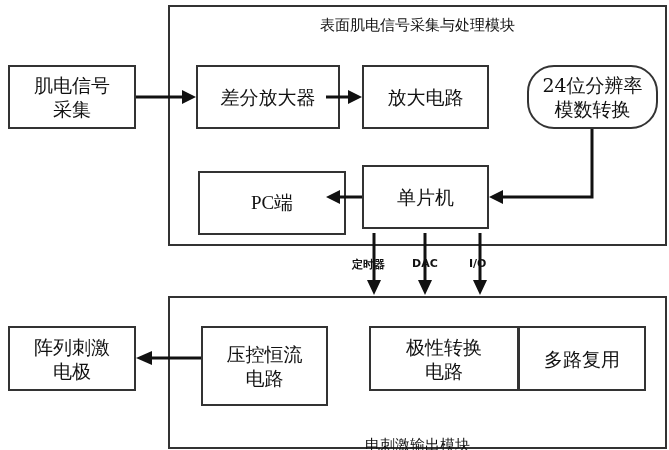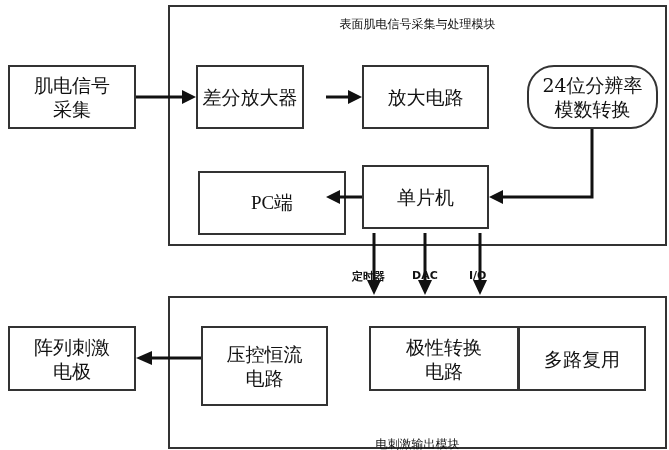--- a/index.html
+++ b/index.html
@@ -2,41 +2,41 @@
 <html><head>
 <meta charset="utf-8">
 <style>
   html, body { margin:0; padding:0; background:#fff; }
   body { width:669px; height:450px; position:relative; overflow:hidden;
          font-family:"DejaVu Serif", "Liberation Serif", serif; color:#111; }
   .box { position:absolute; border:2px solid #333; box-sizing:border-box; background:#fff;
          display:flex; align-items:center; justify-content:center; text-align:center;
          font-size:19px; line-height:24px; }
   .module { position:absolute; border:2px solid #333; box-sizing:border-box; }
-  .mtitle { position:absolute; font-size:12px; text-align:center; }
-  .sig { position:absolute; font-family:"DejaVu Sans", sans-serif; font-size:11px; font-weight:bold;margin-top:12px; }
+  .mtitle { position:absolute; font-size:15px; text-align:center; }
+  .sig { position:absolute; font-family:"DejaVu Sans", sans-serif; font-size:11px; font-weight:bold; }
   svg.wires { position:absolute; left:0; top:0; }
 </style>
 </head>
 <body>
 
 <div class="module" style="left:168px;top:5px;width:499px;height:241px;"></div>
 <div class="mtitle" style="left:168px;top:16px;width:499px;">表面肌电信号采集与处理模块</div>
 
 <div class="module" style="left:168px;top:296px;width:499px;height:153px;"></div>
 <div class="mtitle" style="left:168px;top:436px;width:499px;">电刺激输出模块</div>
 
 <div class="box" style="left:8px;top:65px;width:128px;height:64px;">
   <div>
       <div>肌电信号</div>
       <div>采集</div>
     </div>
 </div>
 
-<div class="box" style="left:196px;top:65px;width:108px;height:64px;">差分放大器</div>
+<div class="box" style="left:196px;top:65px;width:144px;height:64px;">差分放大器</div>
 <div class="box" style="left:362px;top:65px;width:127px;height:64px;">放大电路</div>
 <div class="box" style="left:527px;top:65px;width:131px;height:64px;border-radius:27px;">
   <div>
       <div>24位分辨率</div>
       <div>模数转换</div>
     </div>
 </div>
 <div class="box" style="left:198px;top:171px;width:148px;height:64px;font-family:Liberation Serif, serif;">PC端</div>
 <div class="box" style="left:362px;top:165px;width:127px;height:64px;">单片机</div>
 

